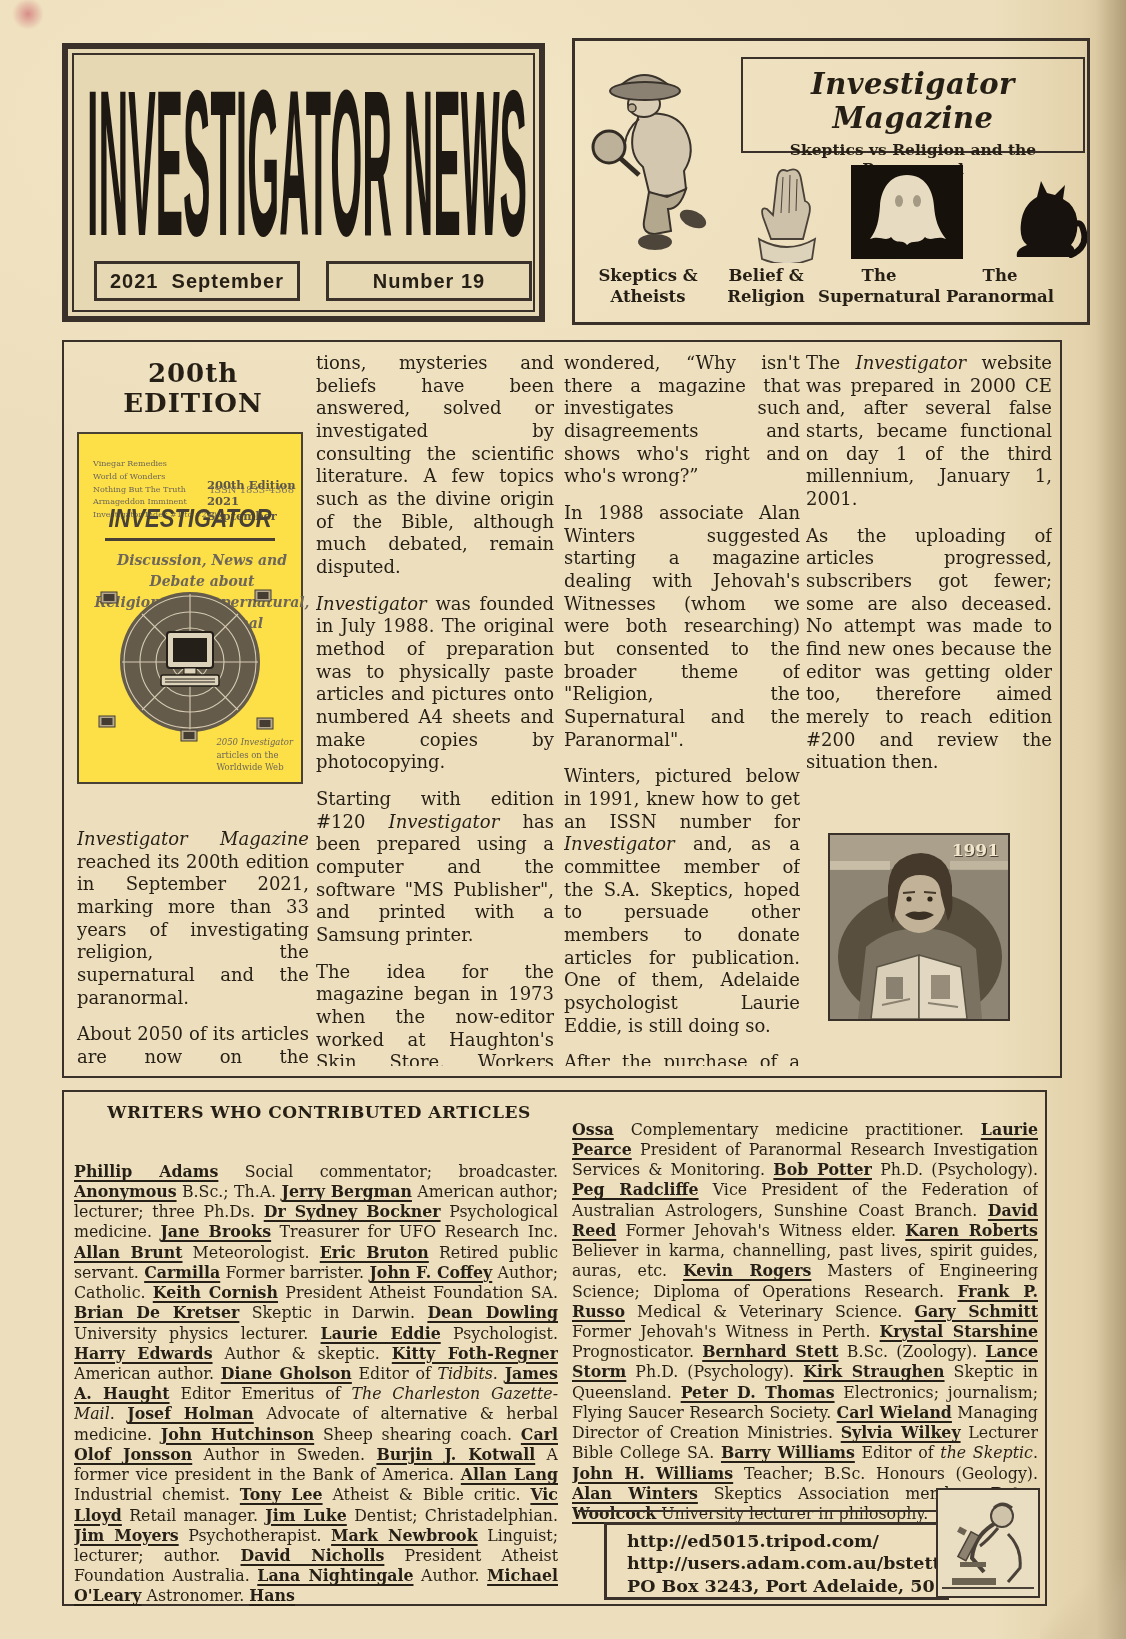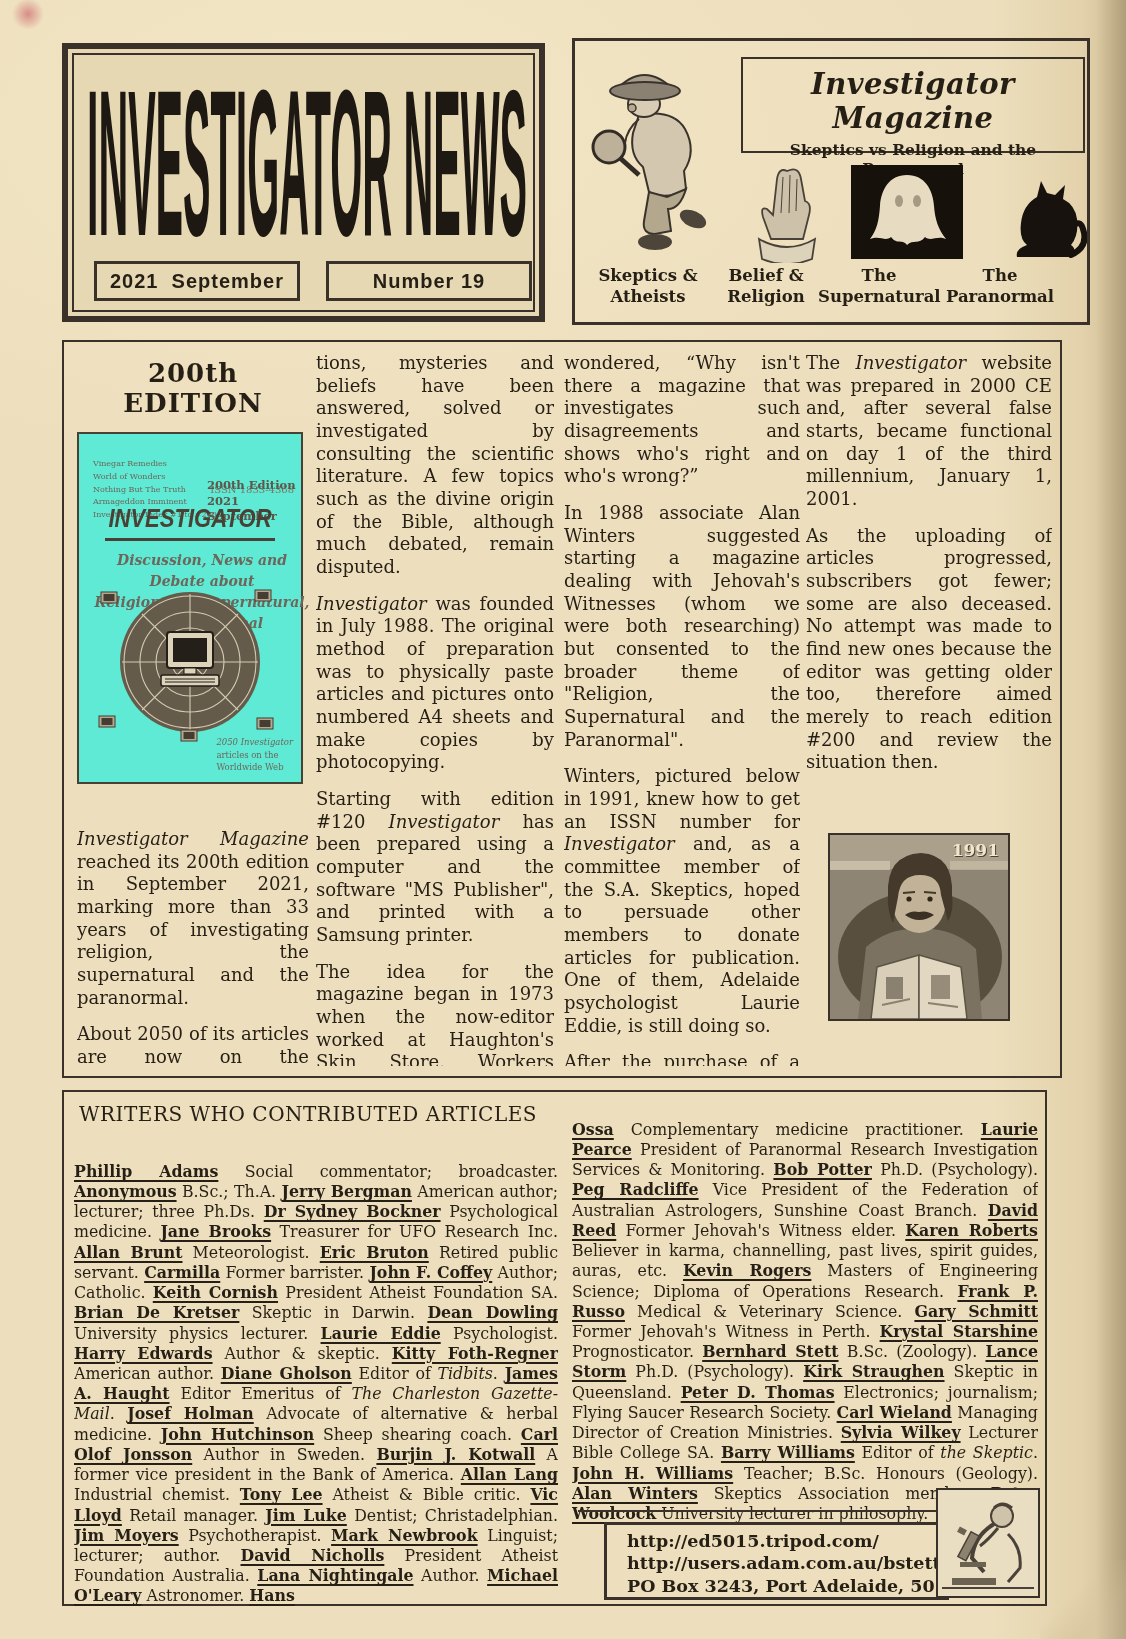--- a/index.html
+++ b/index.html
@@ -39,37 +39,37 @@
   .col{position:absolute;top:10px;overflow:hidden;}
   #col1{left:13px;width:232px;height:714px;}
   #col2{left:252px;width:238px;height:714px;}
   #col3{left:500px;width:236px;height:714px;}
   #col4{left:742px;width:246px;height:714px;}
   #article-heading{font-size:26px;font-weight:700;text-align:center;letter-spacing:1px;margin:6px 0 14px;}
   .para{text-align:justify;font-size:18px;line-height:1.26;margin:0 0 14px;hyphens:none;}
   #col1-paras{margin-top:44px;}
 
   
-  #cover{position:relative;width:222px;height:348px;border:2px solid #4a4136;background:#5eead4;}
+  #cover{position:relative;width:222px;height:348px;border:2px solid #4a4136;background:#fde047;}
   #cover-topics{position:absolute;left:14px;top:24px;font-size:8px;line-height:1.6;color:#6e665a;}
   .cover-topic:last-child{}
   #cover-issn{position:absolute;right:7px;top:26px;font-size:10px;color:#7d7567;margin-top:24px;}
   #cover-edition{position:absolute;left:128px;top:44px;font-size:11.5px;font-weight:700;color:#5d5649;white-space:pre-line;line-height:1.35;}
   #cover-title-wrap{position:absolute;left:26px;top:70px;width:170px;border-bottom:3px solid #4a4136;padding-bottom:2px;}
   #cover-subtitle{position:absolute;left:12px;top:116px;width:100%;text-align:center;font-size:14px;font-weight:700;font-style:italic;color:#6e665a;line-height:1.5;white-space:pre-line;}
   #cover-webnote{position:absolute;right:8px;bottom:8px;font-size:8.5px;color:#6e665a;line-height:1.5;text-align:left;}
   .webnote-line:first-child{font-style:italic;}
 
   
   #editor-photo{left:764px;top:491px;width:182px;height:188px;border:2px solid #39312a;background:#8b5cf6;}
   #photo-year{position:absolute;right:9px;top:5px;font-size:17px;font-weight:700;color:#f2e7cd;text-shadow:1px 1px 0 #4a4136;}
 
   
   #writers-box{left:62px;top:1090px;width:985px;height:516px;border:2px solid #39312a;}
-  #writers-heading{position:absolute;left:15px;top:10px;width:480px;font-size:20px;font-weight:400;letter-spacing:.5px;}
+  #writers-heading{position:absolute;left:15px;top:10px;width:480px;text-align:center;font-size:17px;font-weight:700;letter-spacing:.5px;}
   .writers-col{position:absolute;text-align:justify;font-size:15.8px;line-height:1.28;hyphens:none;overflow:hidden;}
   #writers-left{left:10px;top:54px;width:484px;height:450px;}
   #writers-right{left:508px;top:12px;width:466px;height:404px;}
   .wname{font-weight:700;text-decoration:underline;text-decoration-thickness:1.5px;text-underline-offset:3px;}
   #writers-divider{left:514px;top:418px;width:390px;height:2px;background:#39312a;}
   #contact-box{left:540px;top:430px;width:345px;height:78px;border:3px solid #39312a;padding:5px 20px;}
   .contact-line{font-weight:700;font-size:17.5px;line-height:1.28;white-space:nowrap;}
   #microscope-box{left:872px;top:396px;width:104px;height:110px;border:2px solid #39312a;background:#e9ddc2;}
 
   

